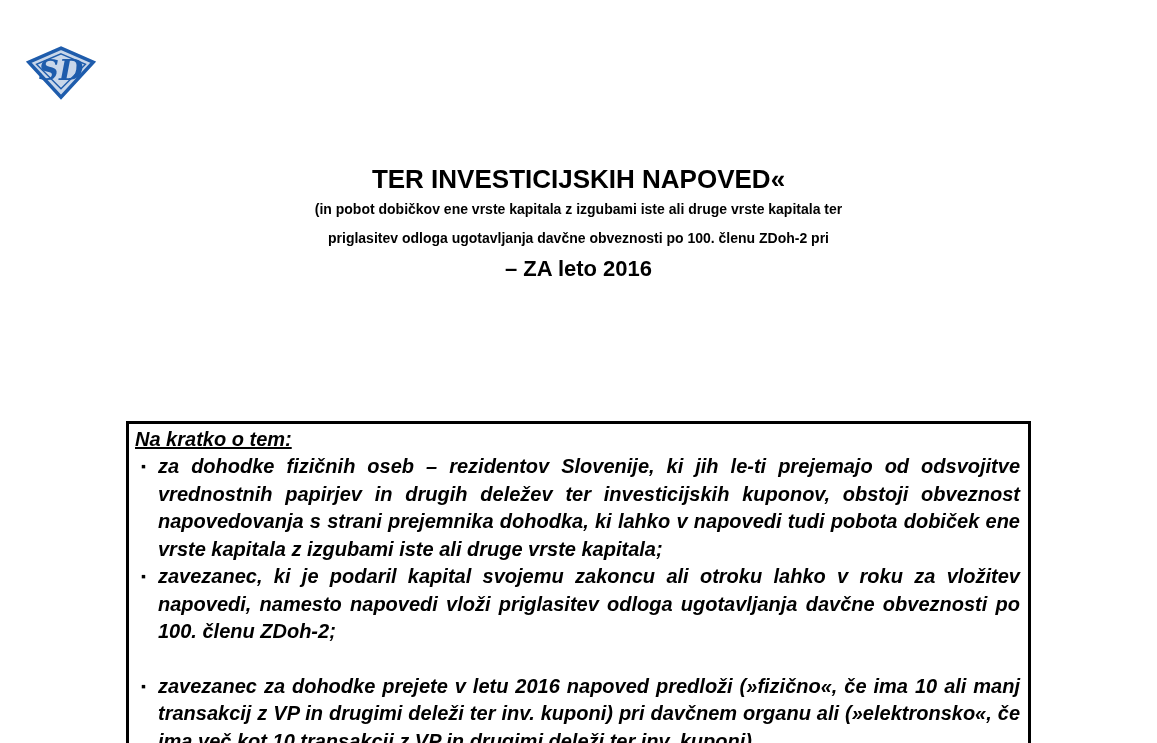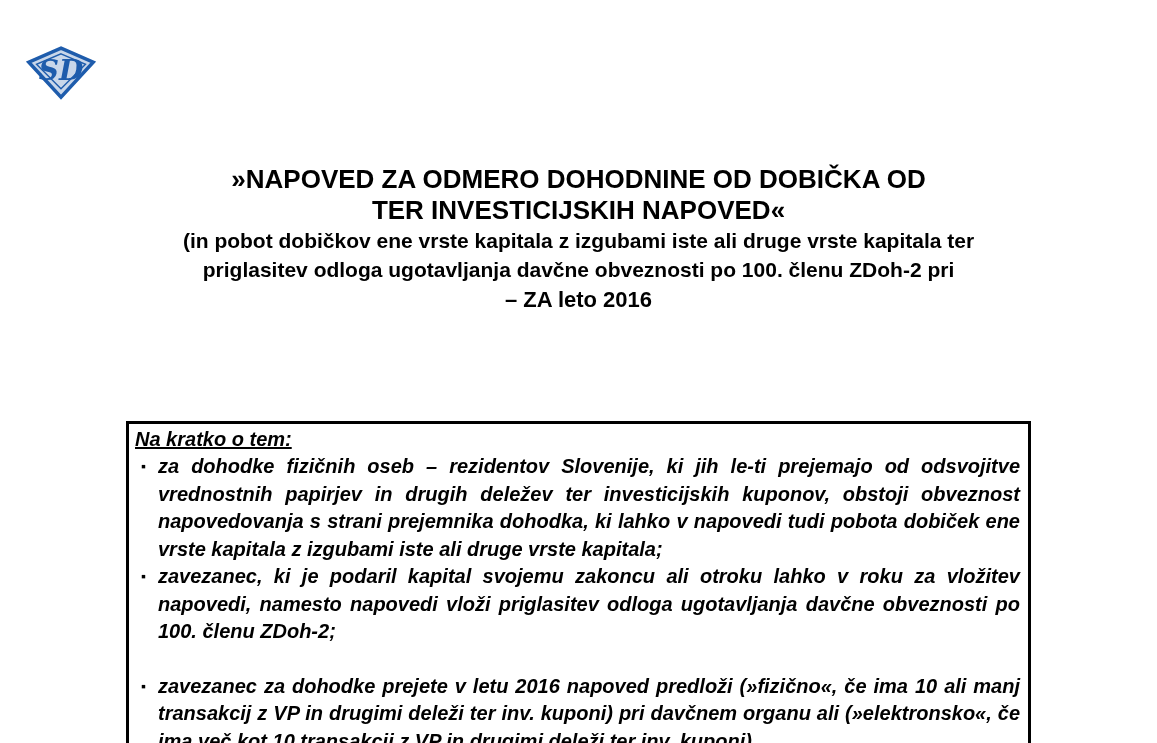--- a/index.html
+++ b/index.html
@@ -16,21 +16,21 @@
     left: 26px; top: 44px;
     width: 70px; height: 56px;
   }
   .title-block {
     position: absolute;
     left: 118px; top: 164px;
     width: 921px;
     text-align: center;
   }
   .title-line  { font-weight: bold; font-size: 26px; line-height: 31px; }
-  .subtitle-line { font-weight: bold; font-size: 21px; line-height: 29px; }
+  .subtitle-line { font-weight: bold; font-size: 14px; line-height: 29px; }
   .year-line   { font-weight: bold; font-size: 22px; line-height: 31px; }
   .summary-box {
     position: absolute;
     left: 126px; top: 421px;
     width: 905px; height: 420px;
     border: 3px solid #000;
     box-sizing: border-box;
     padding: 2px 8px 0 6px;
     font-style: italic;
     font-weight: bold;
@@ -56,21 +56,20 @@
 </head>
 <body>
 
 <svg class="logo" viewBox="0 0 100 80">
   <polygon points="50,6 96,26 50,76 4,26" fill="#c9d7ea" stroke="#1e5cac" stroke-width="5" stroke-linejoin="miter"></polygon>
   <polygon points="50,14 85,29 50,64 15,29" fill="none" stroke="#1e5cac" stroke-width="2"></polygon>
   <text x="50" y="52" text-anchor="middle" font-family="'DejaVu Serif', serif" font-style="italic" font-weight="bold" font-size="40" fill="#1e5cac">SD</text>
 </svg>
 
 <div class="title-block">
-  <div class="title-line">»NAPOVED ZA ODMERO DOHODNINE OD DOBIČKA OD</div>
   <div class="title-line">TER INVESTICIJSKIH NAPOVED«</div>
   <div class="subtitle-line">(in pobot dobičkov ene vrste kapitala z izgubami iste ali druge vrste kapitala ter</div>
   <div class="subtitle-line">priglasitev odloga ugotavljanja davčne obveznosti po 100. členu ZDoh-2 pri</div>
   <div class="year-line">– ZA leto 2016</div>
 </div>
 
 <div class="summary-box">
   <div class="box-heading">
     <span class="u">Na kratko o tem:</span>
   </div>

